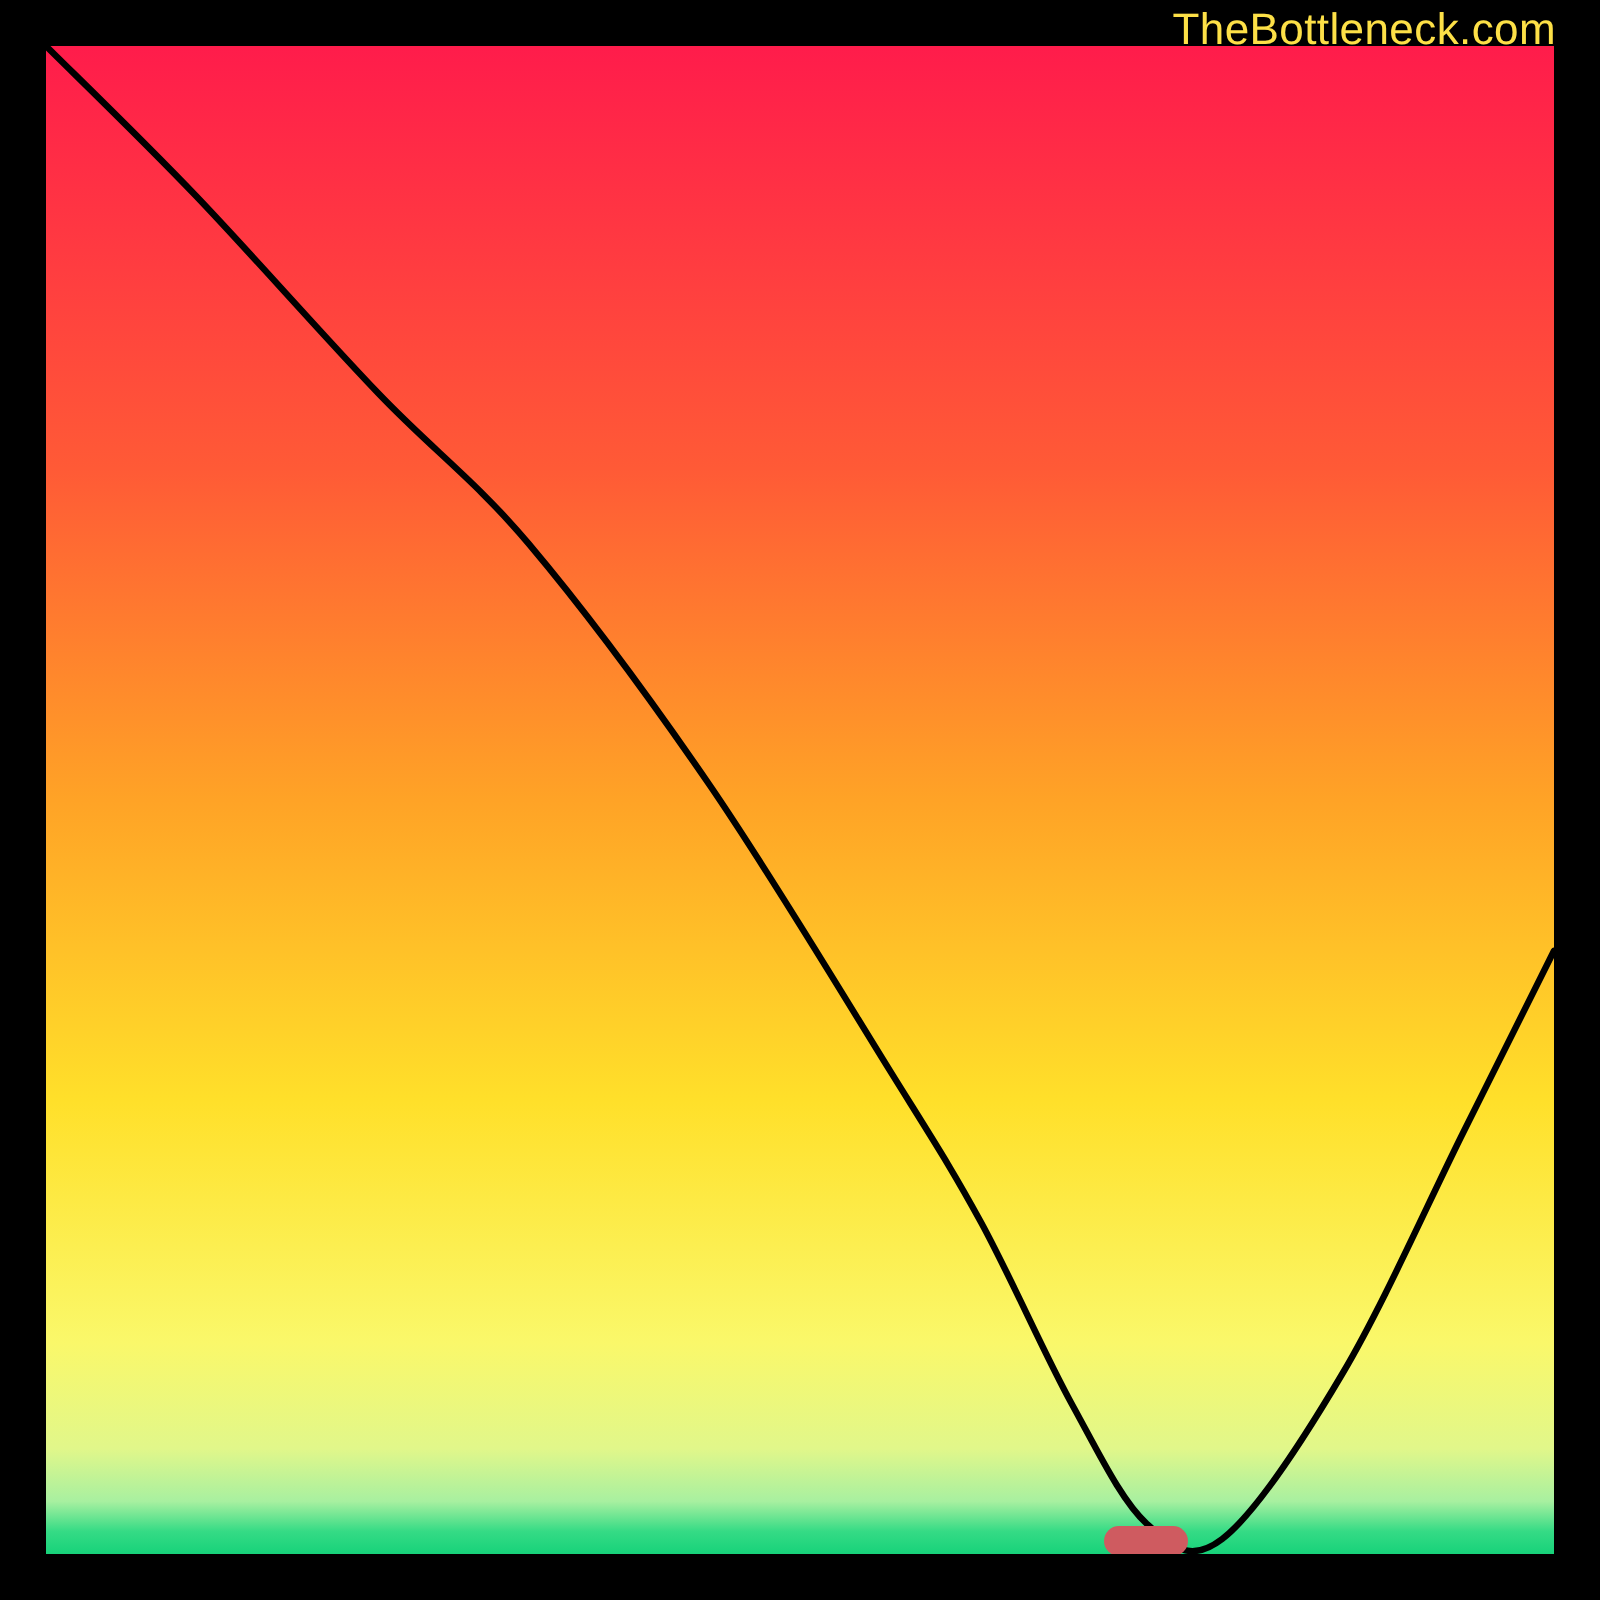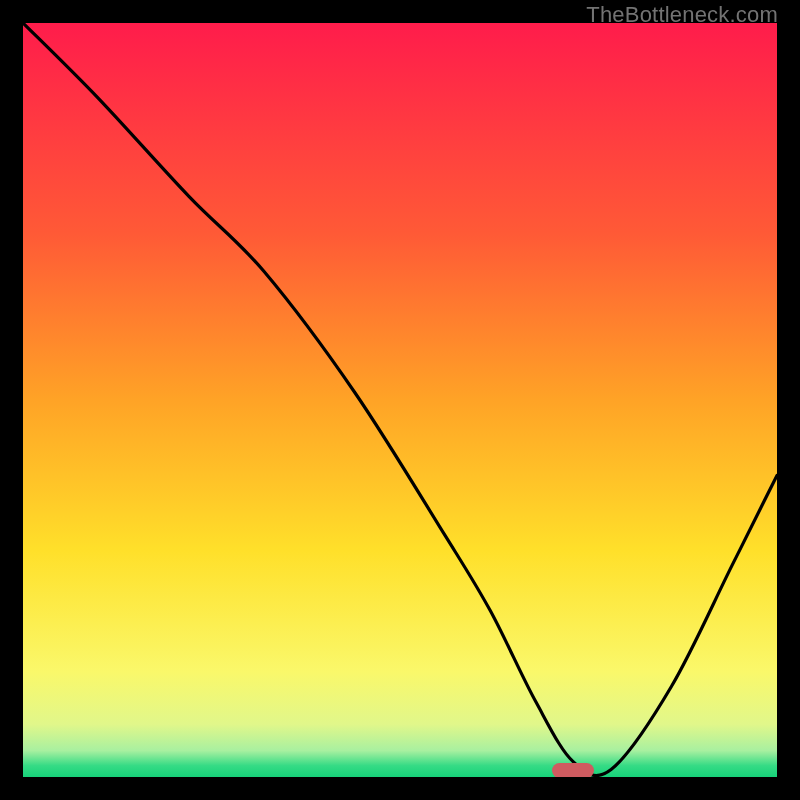--- a/index.html
+++ b/index.html
@@ -32,21 +32,21 @@
     top: 0;
     width: 100%;
     height: 100%;
   }
   .watermark {
     position: absolute;
     top: 2px;
     right: 22px;
     font-family: Arial, Helvetica, sans-serif;
     font-size: 22px;
-    color: #737373;
+    color: #fde047;
     letter-spacing: 0.2px;
   }
   svg.curve {
     position: absolute;
     left: 0;
     top: 0;
     width: 100%;
     height: 100%;
   }
   .marker {

